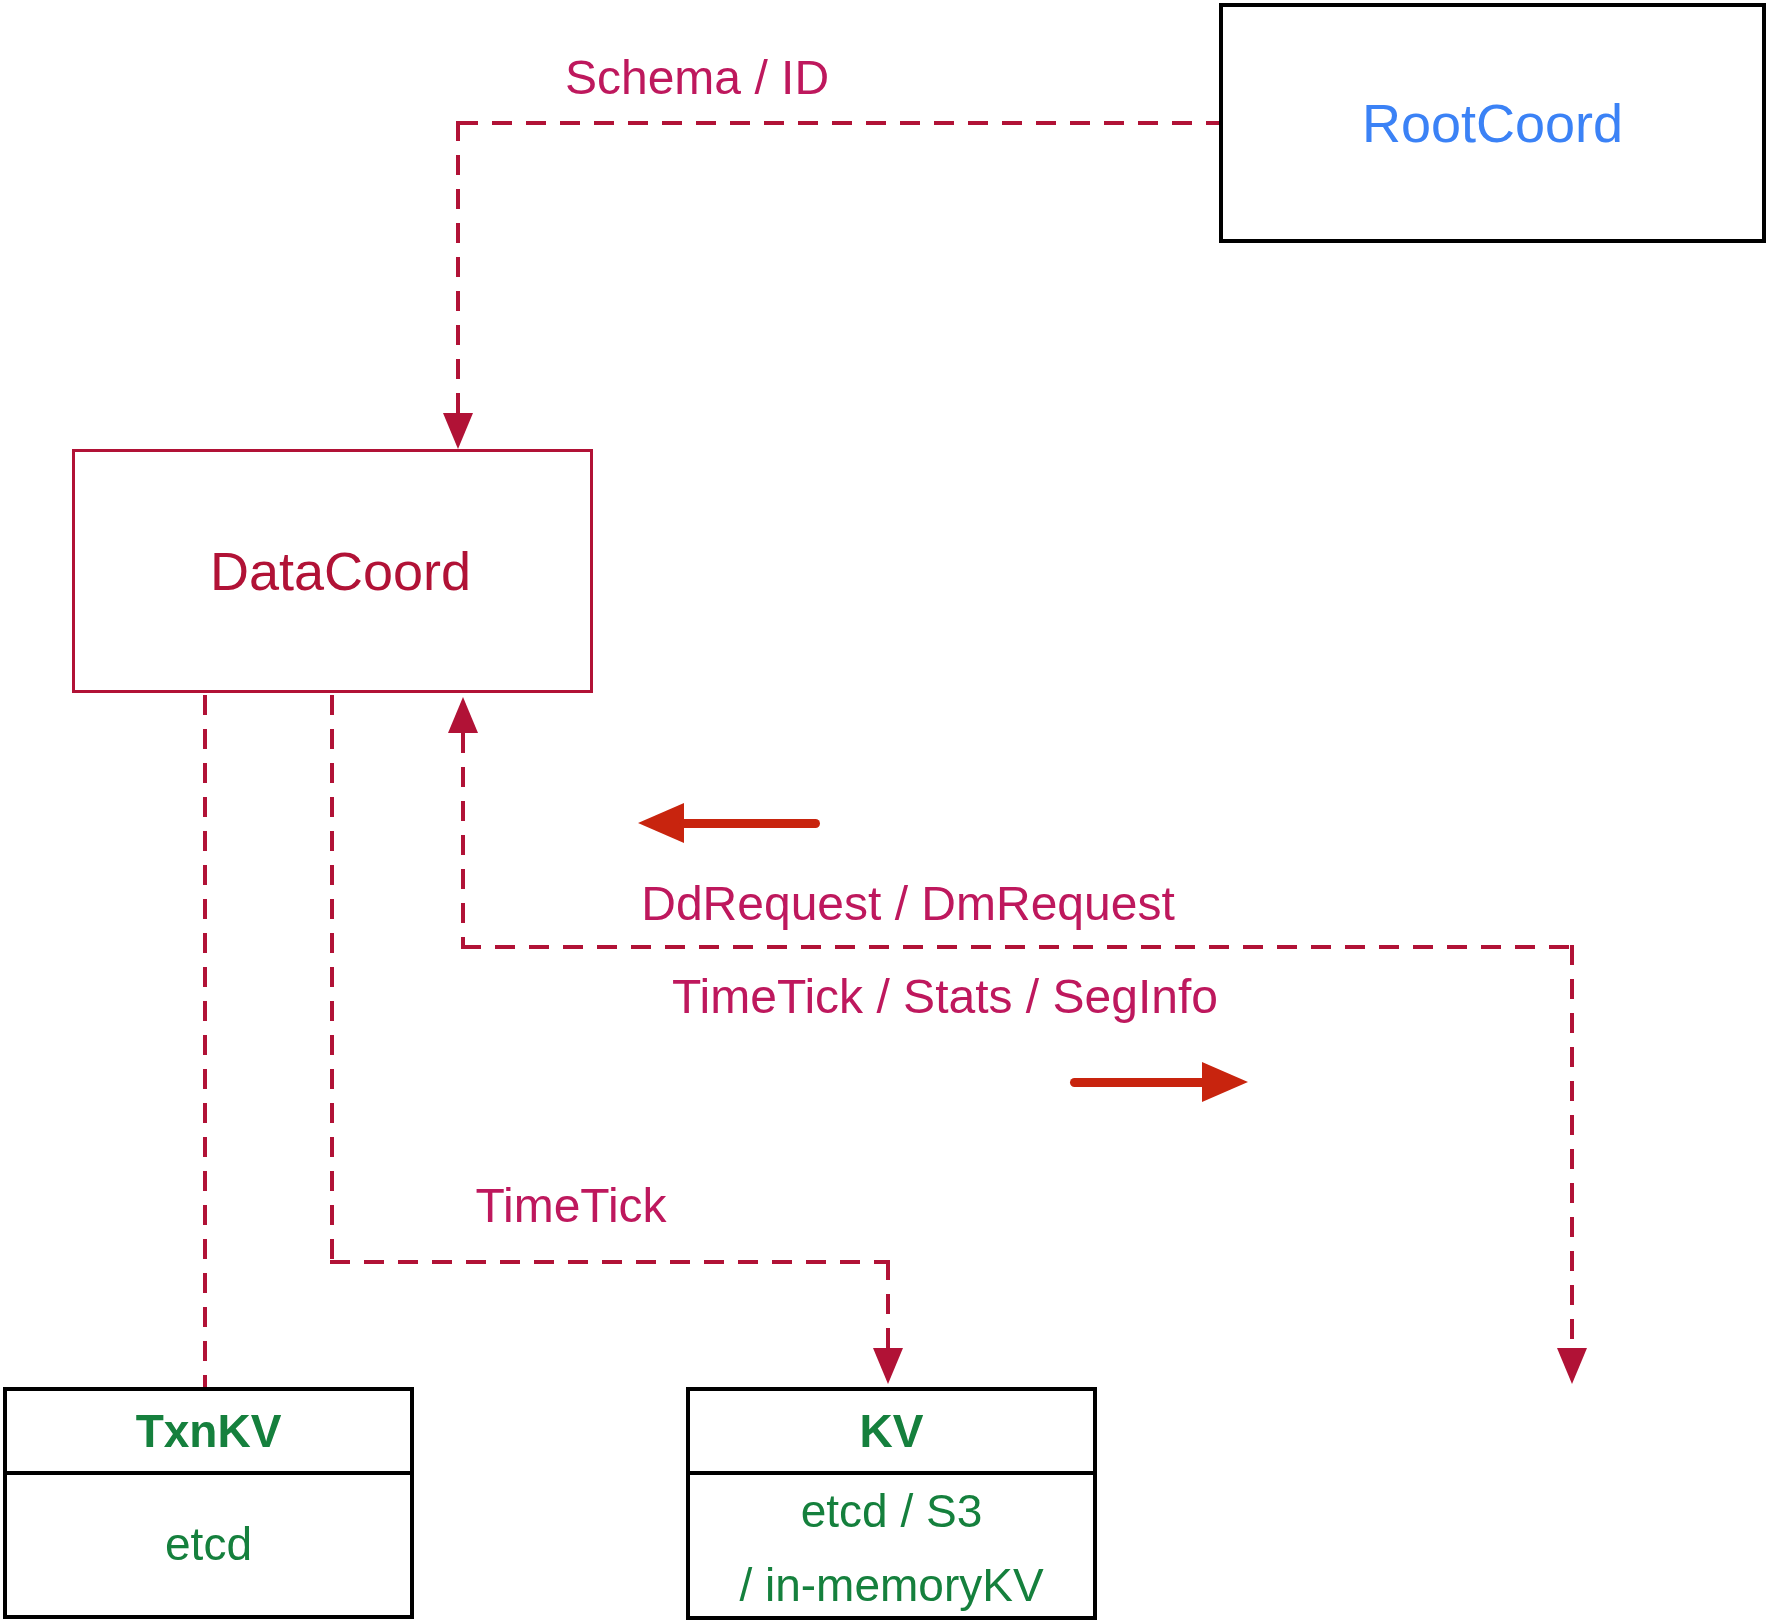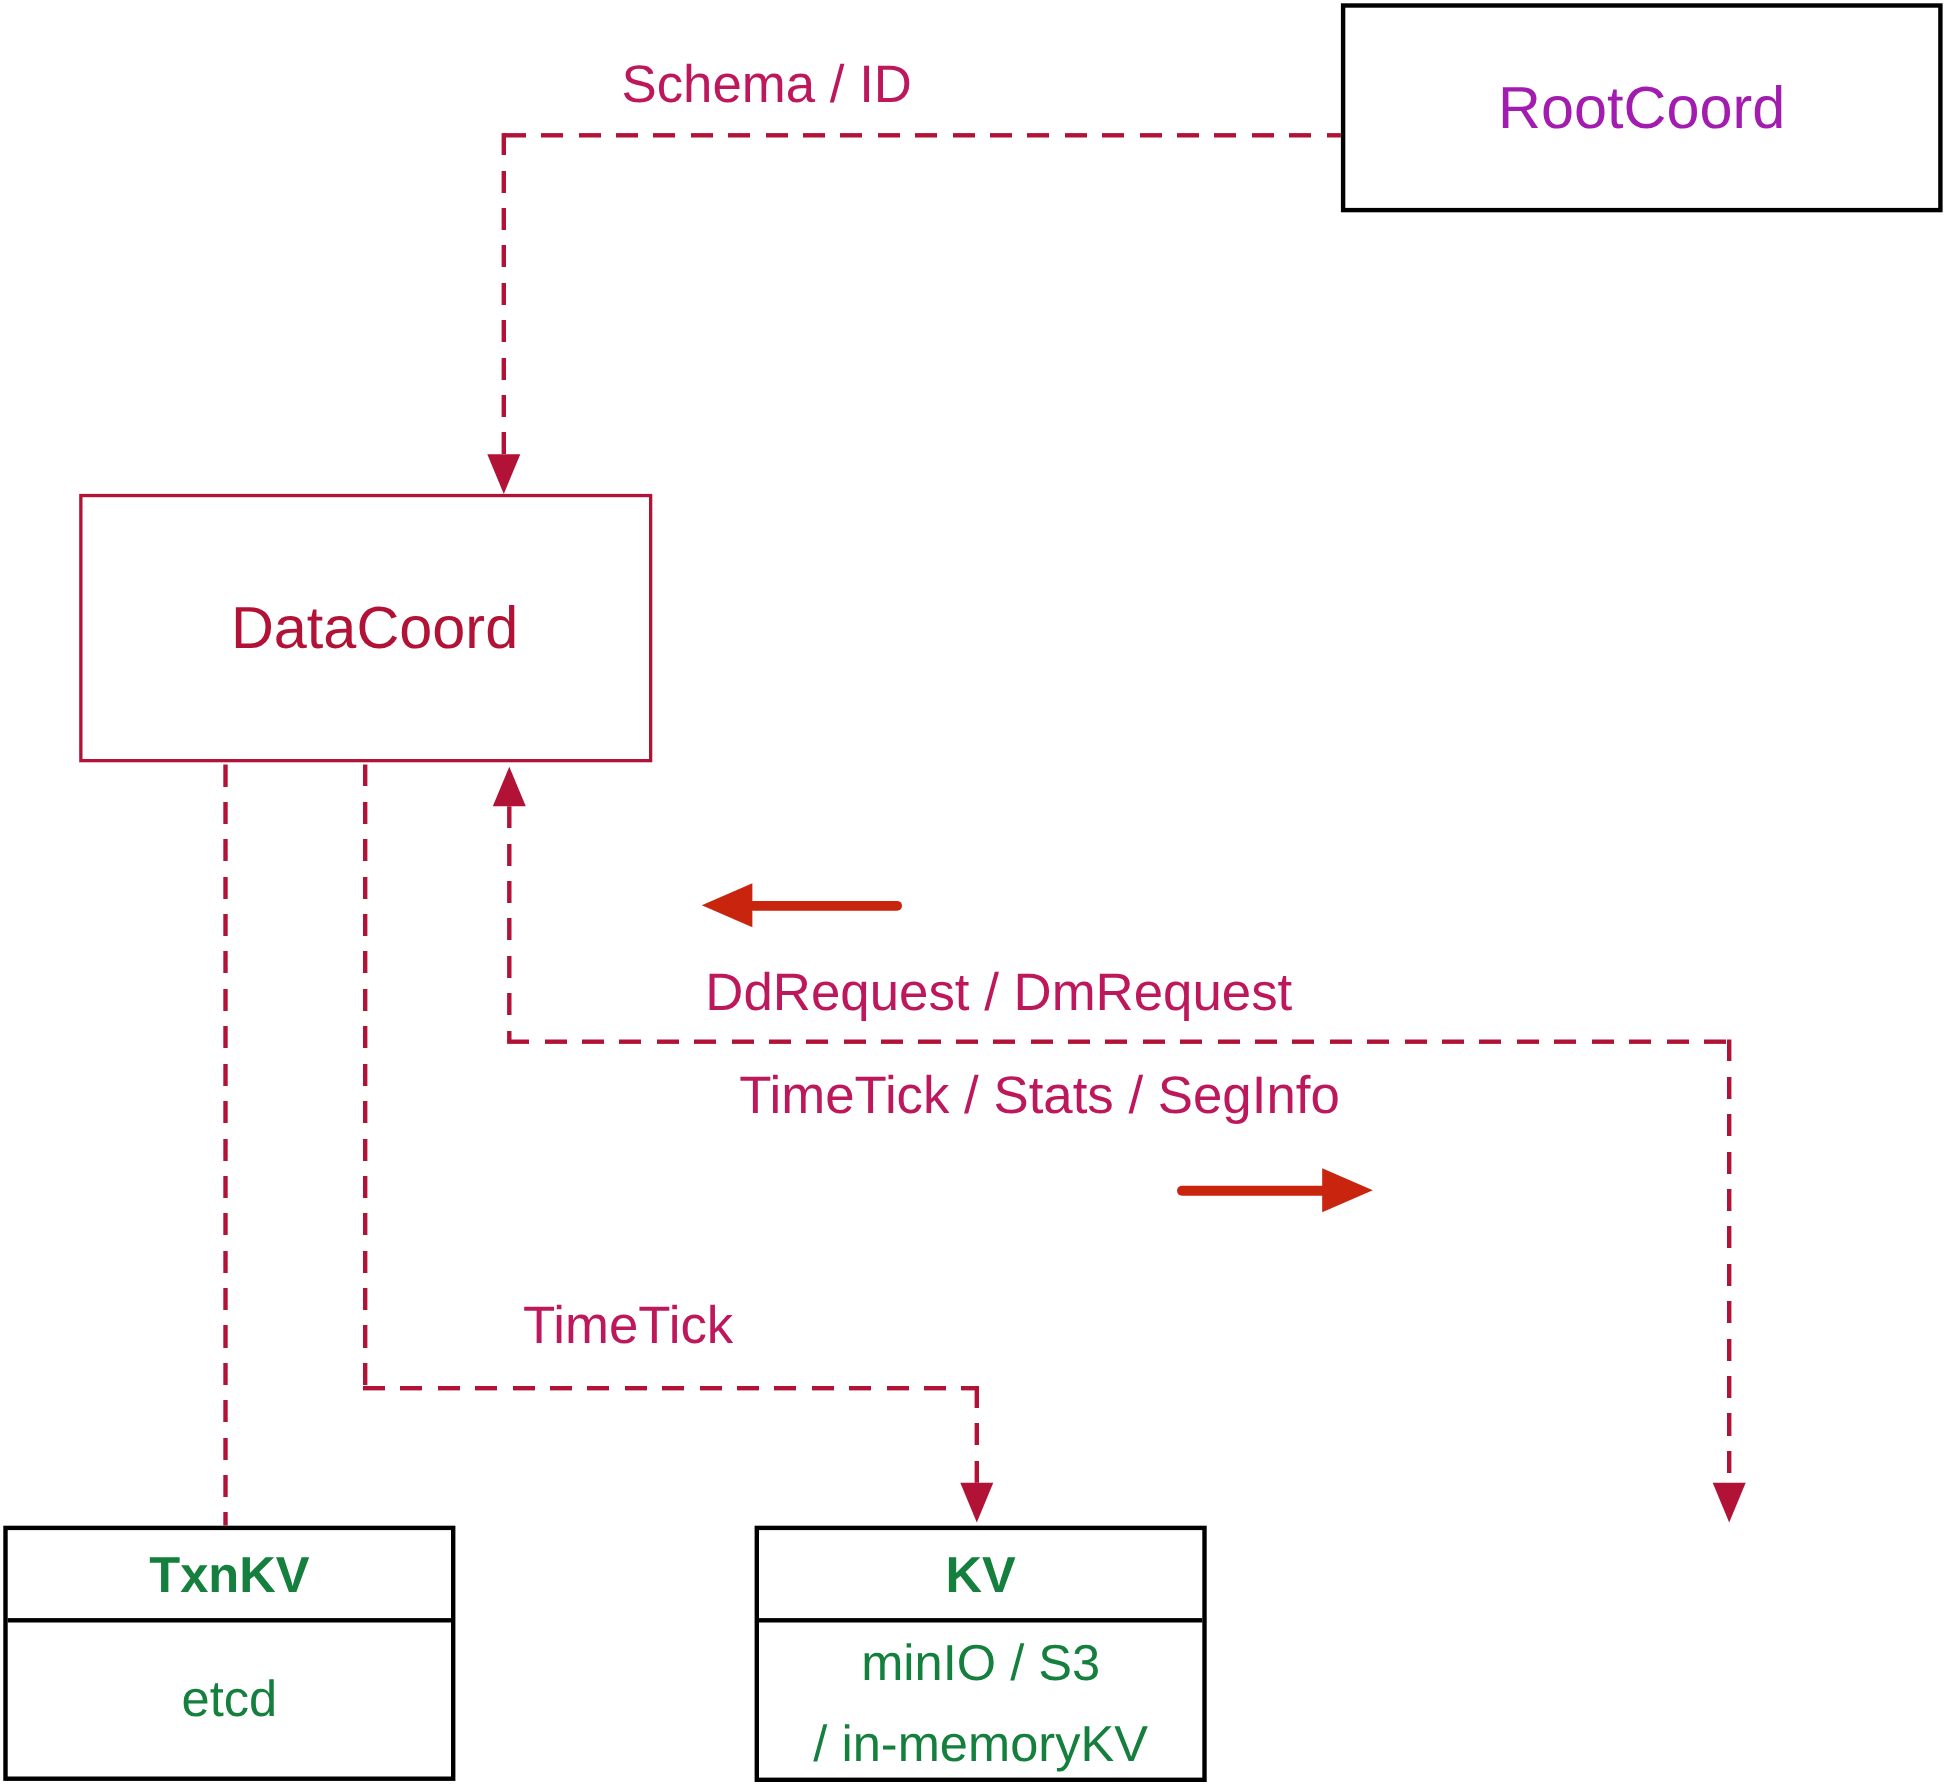--- a/index.html
+++ b/index.html
@@ -15,23 +15,23 @@
     background:var(--bg);
     font-family:"Liberation Sans", sans-serif;
     overflow:hidden;
   }
   
   .node{
     position:absolute;box-sizing:border-box;background:#fff;
     display:flex;align-items:center;justify-content:center;
   }
   .node-rootcoord{
-    left:1219px;top:3px;width:547px;height:190px;
+    left:1219px;top:3px;width:547px;height:240px;
     border:4px solid var(--node_black);
-    color:#a21caf;font-size:54px;
+    color:#3b82f6;font-size:54px;
   }
   .node-datacoord{
     left:72px;top:449px;width:521px;height:244px;
     border:3px solid var(--crimson);
     color:var(--crimson);font-size:54px;padding-left:16px;
   }
   .tnode{
     position:absolute;box-sizing:border-box;background:#fff;
     border:4px solid var(--node_black);
     display:flex;flex-direction:column;color:#15803d;
@@ -130,19 +130,19 @@
   <div class="tnode tnode-txnkv">
     <div class="hd">TxnKV</div>
     <div class="bd">
       <span>etcd</span>
     </div>
   </div>
 
   <div class="tnode tnode-kv">
     <div class="hd">KV</div>
     <div class="bd">
-      <span>minIO / S3</span>
+      <span>etcd / S3</span>
       <span>/ in-memoryKV</span>
     </div>
   </div>
 
 
 </div>
 
 </body></html>

